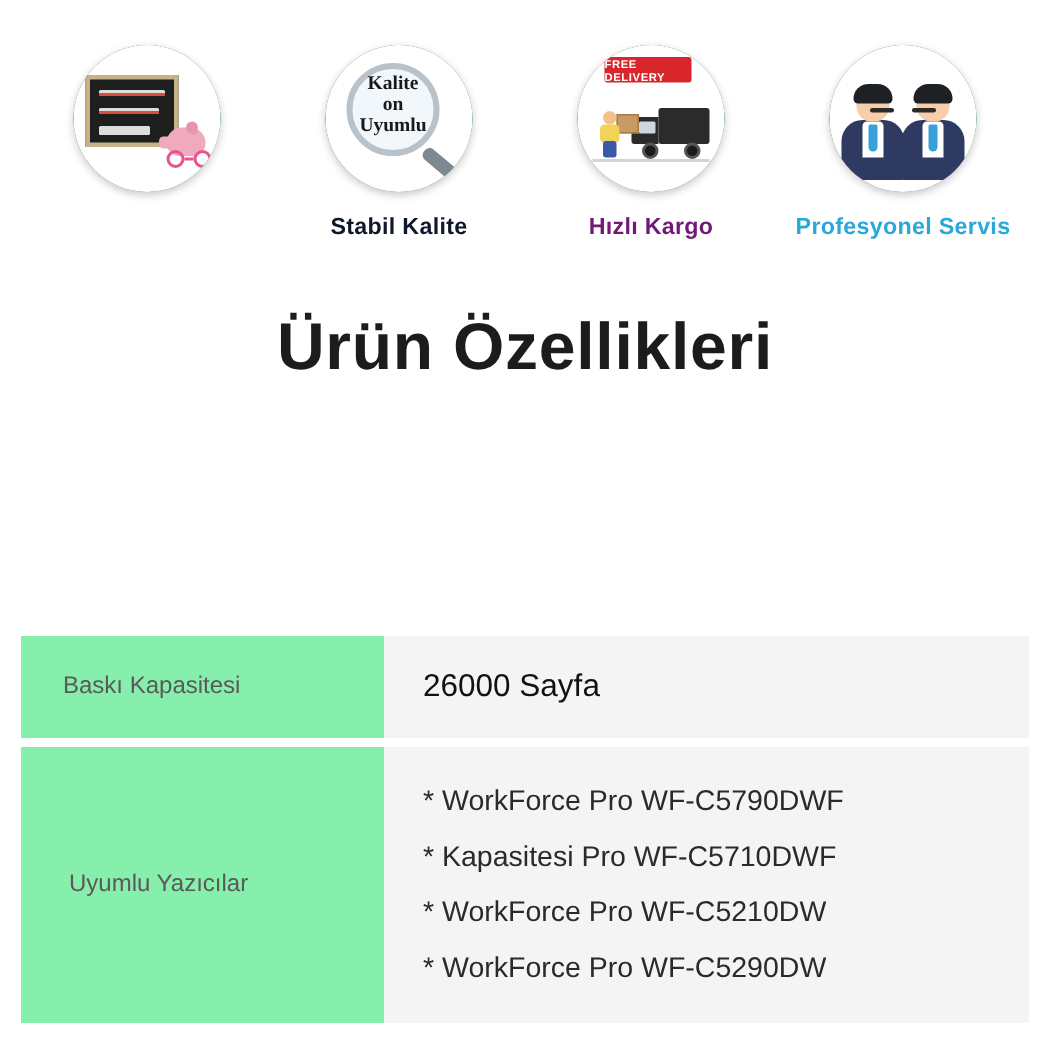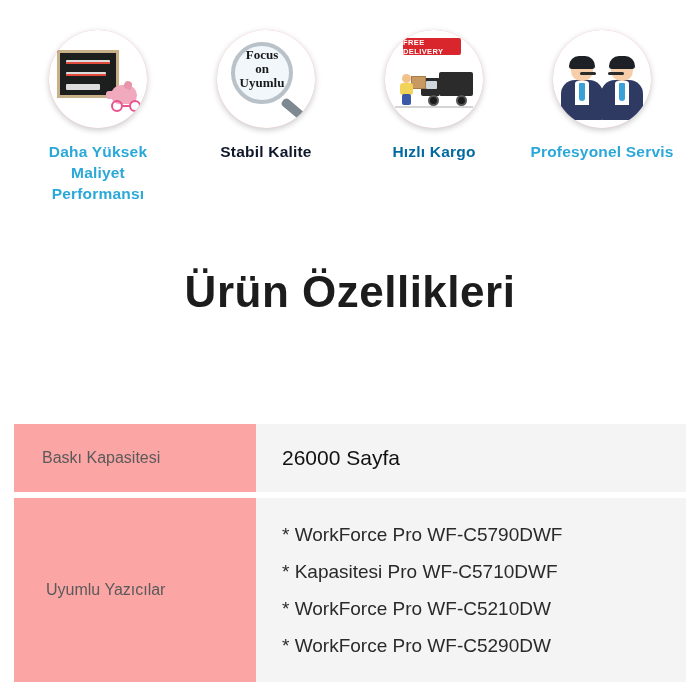--- a/index.html
+++ b/index.html
@@ -26,39 +26,39 @@
   .feature {
     width: 168px;
     display: flex;
     flex-direction: column;
     align-items: center;
   }
   .badge {
     width: 98px;
     height: 98px;
     border-radius: 50%;
-    background: #fca5a5;
+    background: #15803d;
     box-shadow: 0 2px 6px rgba(0,0,0,0.22);
     overflow: hidden;
     position: relative;
     display: flex;
     align-items: flex-end;
     justify-content: center;
   }
   .feature-label {
     margin-top: 14px;
     text-align: center;
     font-size: 15.5px;
     font-weight: bold;
     line-height: 1.35;
     letter-spacing: 0.2px;
   }
   .f0 .feature-label { color: #2aa8d8; }
   .f1 .feature-label { color: #0f172a; }
-  .f2 .feature-label { color: #0369a1; }
+  .f2 .feature-label { color: #701a75; }
   .f3 .feature-label { color: #2aa8d8; }
 
   
   .bb-wrap { width: 98px; height: 98px; position: relative; background:#ffffff;}
   .bb-board {
     position: absolute; left: 8px; top: 20px; width: 62px; height: 48px;
     background: #1d1f1e; border: 3px solid #c8b089; box-sizing: border-box;
   }
   .bb-line {
     position: absolute; left: 6px; height: 4px; background: #ffffff; opacity: .85;
@@ -182,21 +182,21 @@
   .agent.a1 .ag-mic{ left:20px; }
   .agent.a2 .ag-mic{ left:8px; }
 
   
   .title {
     text-align: center;
     font-size: 44px;
     font-weight: bold;
     color: #1c1c1c;
     letter-spacing: 0.5px;
-    margin-top: 62px;
+    margin-top: 44px;
   }
 
   
   .spec-table {
     position: absolute;
     left: 14px;
     right: 14px;
     top: 424px;
     border-collapse: collapse;
     width: calc(100% - 28px);
@@ -204,21 +204,21 @@
   .spec-table tr { background: #f4f4f4; }
   .spec-table td {
     border-bottom: 6px solid #ffffff;
     vertical-align: middle;
   }
   .spec-key {
     width: 210px;
     padding: 22px 0 22px 28px;
     font-size: 16px;
     color: #5a5a5a;
-    background: #fca5a5;
+    background: #86efac;
   }
   .spec-val {
     padding: 22px 0 22px 26px;
     font-size: 21px;
     color: #111111;
     background: #f4f4f4;
   }
   .spec-val.list {
     font-size: 19px;
     color: #2a2a2a;
@@ -247,29 +247,28 @@
         <div class="bb-pig">
           <div class="bb-pig-ear"></div>
         </div>
         <div class="bb-glasses">
           <div class="lens l"></div>
           <div class="bridge"></div>
           <div class="lens r"></div>
         </div>
       </div>
     </div>
-    <div class="feature-label">Daha Yüksek<br>Maliyet<br>Performansı</div>
   </div>
 
   <div class="feature f1">
     <div class="badge">
       <div class="mag-wrap">
         <div class="mag-circle"></div>
         <div class="mag-text">
-          <div>Focus</div>
+          <div>Kalite</div>
           <div>on</div>
           <div>Uyumlu</div>
         </div>
         <div class="mag-handle"></div>
       </div>
     </div>
     <div class="feature-label">Stabil Kalite</div>
   </div>
 
   <div class="feature f2">

